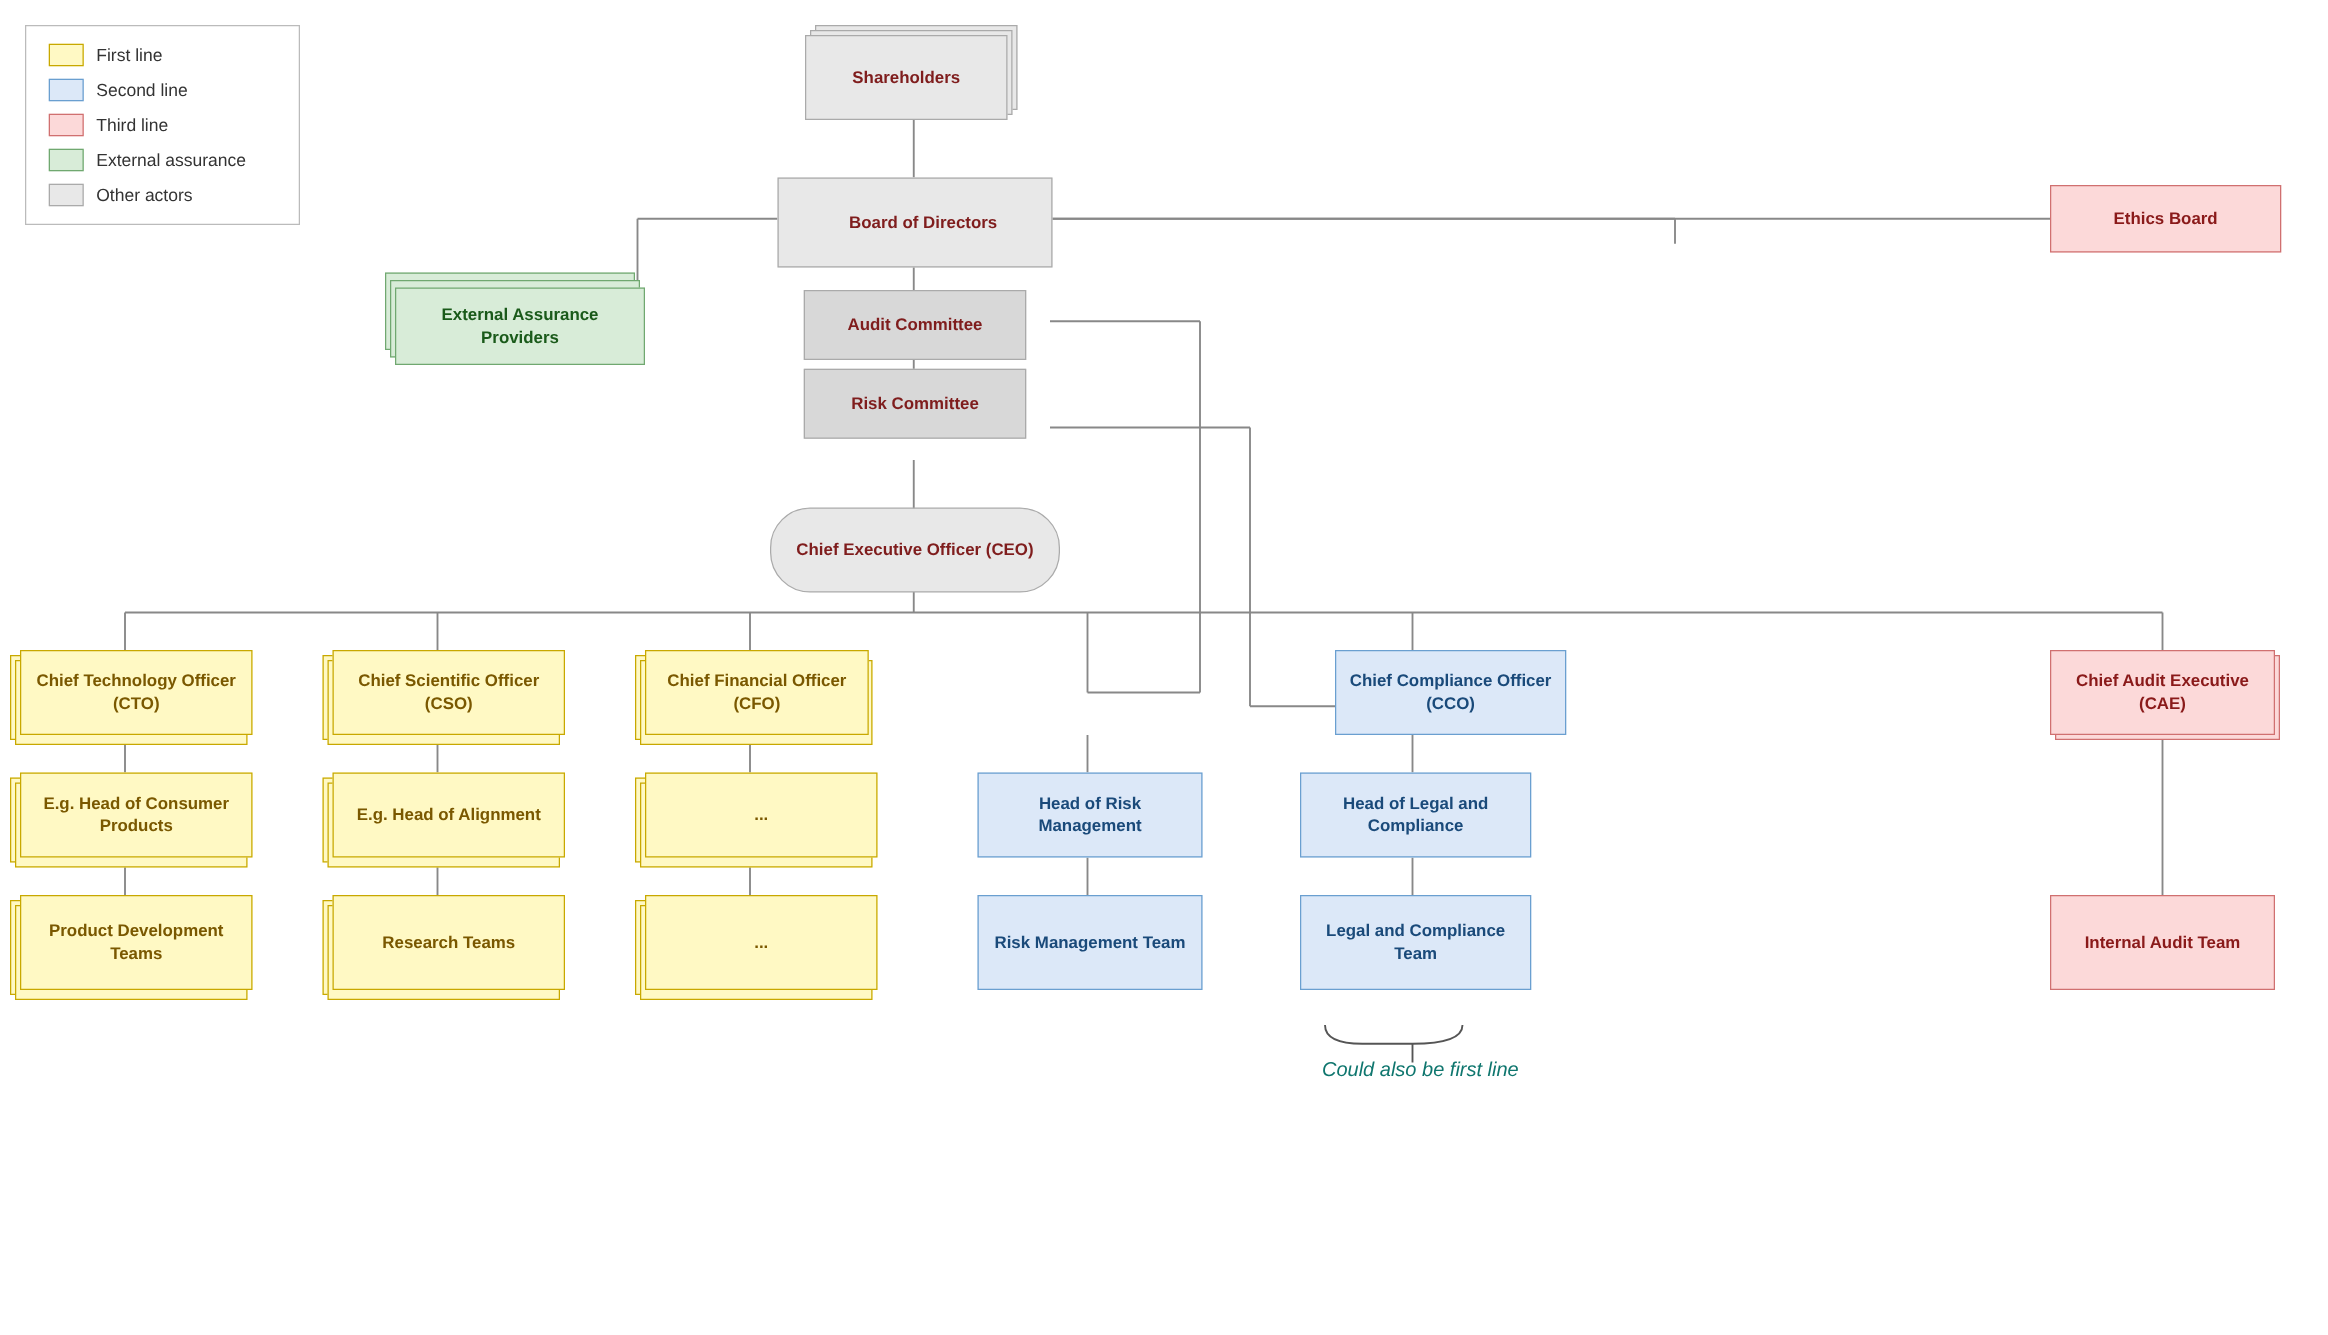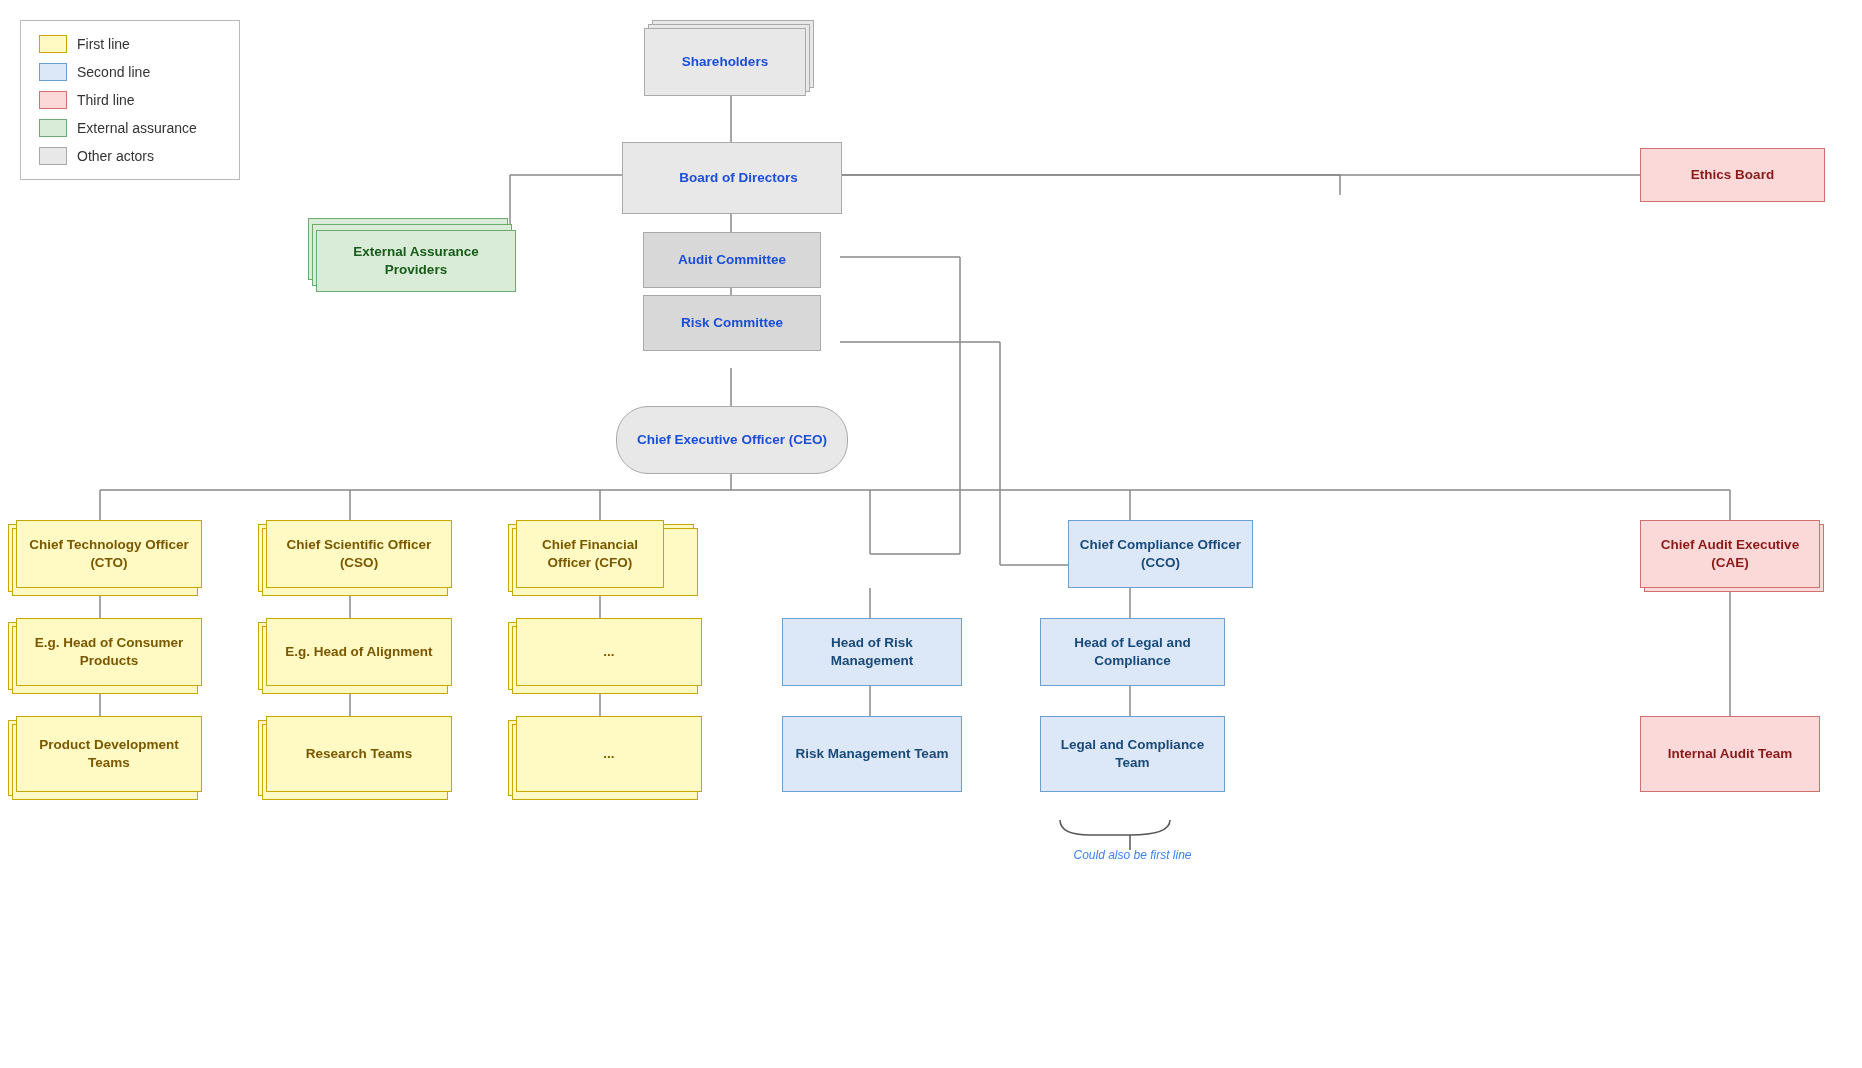--- a/index.html
+++ b/index.html
@@ -56,21 +56,21 @@
       font-size: 13.5px;
       font-weight: bold;
       padding: 8px 10px;
       line-height: 1.35;
     }
 
     
     .box-gray {
       background: #e8e8e8;
       border: 1.5px solid #aaa;
-      color: #1d4ed8;
+      color: #7f1d1d;
     }
     .box-yellow {
       background: #fff9c4;
       border: 1.5px solid #c8a800;
       color: #7a5800;
     }
     .box-blue {
       background: #dce8f8;
       border: 1.5px solid #6a9fd0;
       color: #1a4a7a;
@@ -91,24 +91,24 @@
       position: absolute;
       top: 0; left: 0;
       width: 1862px;
       height: 1068px;
       pointer-events: none;
     }
 
     
     .brace-label {
       position: absolute;
-      font-size: 12px;
+      font-size: 16px;
       font-style: italic;
-      color: #3b82f6;
-      text-align: center;
+      color: #0f766e;
+      text-align: right;
     }
   </style>
 </head>
 <body>
 
 <div class="diagram-container">
 
   <div class="legend">
     <div class="legend-item">
       <div class="legend-color" style="background:#fff9c4;border-color:#c8a800;"></div>
@@ -242,21 +242,21 @@
   </div>
 
   <div class="box box-yellow" style="left:258px;top:524px;width:186px;height:68px;z-index:1;"></div>
   <div class="box box-yellow" style="left:262px;top:528px;width:186px;height:68px;z-index:2;"></div>
   <div class="box box-yellow" style="left:266px;top:520px;width:186px;height:68px;z-index:3;">
     <span>Chief Scientific Officer (CSO)</span>
   </div>
 
   <div class="box box-yellow" style="left:508px;top:524px;width:186px;height:68px;z-index:1;"></div>
   <div class="box box-yellow" style="left:512px;top:528px;width:186px;height:68px;z-index:2;"></div>
-  <div class="box box-yellow" style="left:516px;top:520px;width:148px;height:68px;z-index:3;">
+  <div class="box box-yellow" style="left:516px;top:520px;width:179px;height:68px;z-index:3;">
     <span>Chief Financial Officer (CFO)</span>
   </div>
 
 
   <div class="box box-blue" style="left:1040px;top:520px;width:185px;height:68px;z-index:3;margin-left:28px;">
     <span>Chief Compliance Officer (CCO)</span>
   </div>
 
   <div class="box box-pink" style="left:1644px;top:524px;width:180px;height:68px;z-index:1;"></div>
   <div class="box box-pink" style="left:1640px;top:520px;width:180px;height:68px;z-index:3;">

